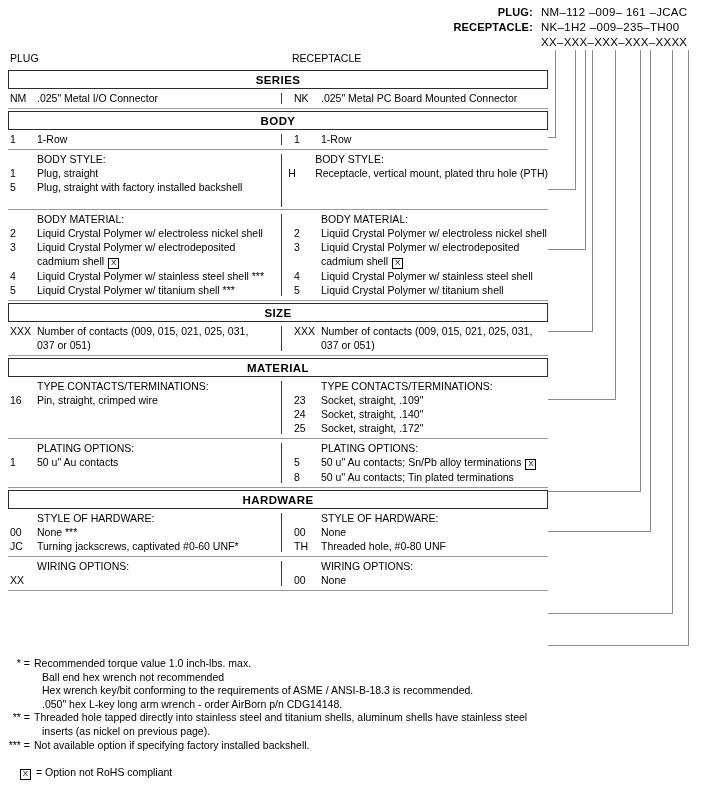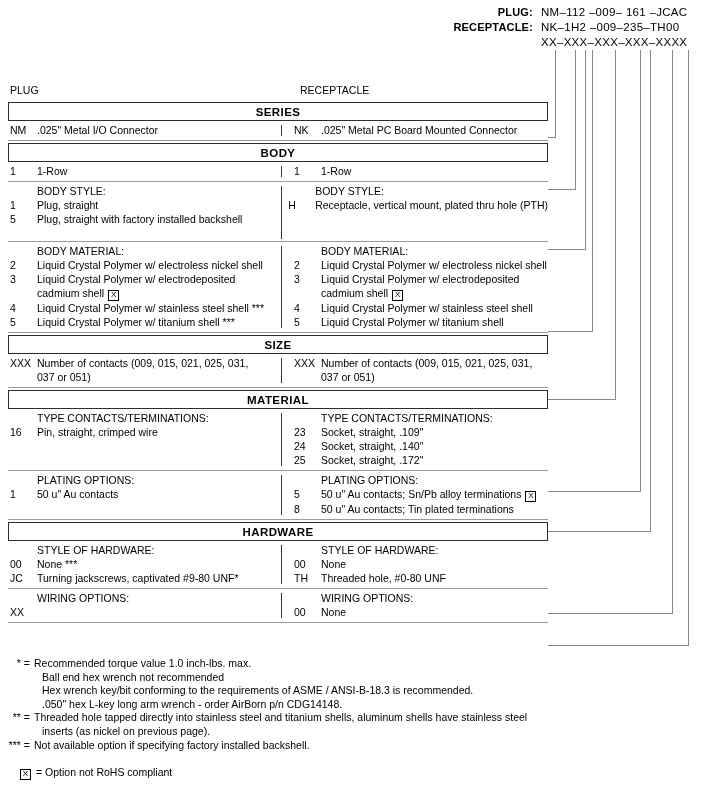--- a/index.html
+++ b/index.html
@@ -49,32 +49,32 @@
   #leaders {
     position: absolute;
     top: 0; left: 0;
     width: 703px; height: 792px;
     pointer-events: none;
   }
 
   
   #sheet {
     position: absolute;
-    top: 84px;
+    top: 52px;
     left: 8px;
     width: 540px;
   }
 
   .col-head-row {
     display: flex;
     height: 16px;
     font-size: 10.5px;
   }
   .col-head-left { width: 274px; padding-left: 2px; }
-  .col-head-right { flex: 1; padding-left: 8px; margin-left: 8px; }
+  .col-head-right { flex: 1; padding-left: 8px; }
 
   .band {
     border: 1.6px solid #2c2c2c;
     background: #ffffff;
     text-align: center;
     font-weight: bold;
     font-size: 11.5px;
     letter-spacing: 0.4px;
     padding: 3px 0 3px 0;
     margin: 2px 0 0 0;
@@ -408,21 +408,21 @@
   <div class="pair">
     <div class="divider"></div>
     <div class="side left">
       <div class="grp-title">STYLE OF HARDWARE:</div>
       <div class="opt">
         <span class="code">00</span>
         <span class="desc">None  ***</span>
       </div>
       <div class="opt">
         <span class="code">JC</span>
-        <span class="desc">Turning jackscrews, captivated #9-80 UNF*</span>
+        <span class="desc">Turning jackscrews, captivated #0-60 UNF*</span>
       </div>
     </div>
     <div class="side right">
       <div class="grp-title">STYLE OF HARDWARE:</div>
       <div class="opt">
         <span class="code">00</span>
         <span class="desc">None</span>
       </div>
       <div class="opt">
         <span class="code">TH</span>

